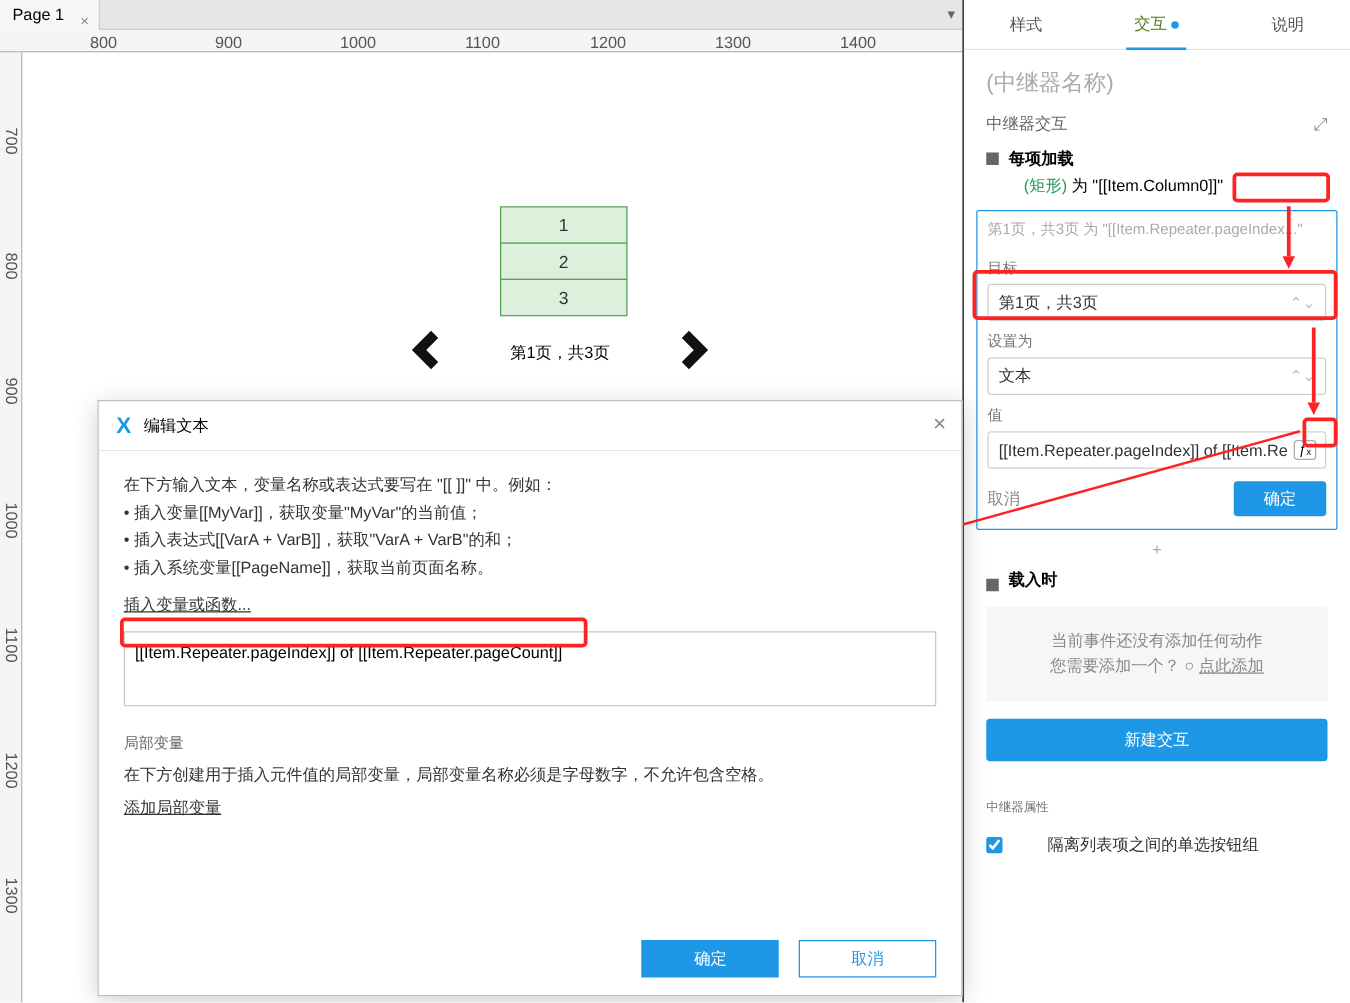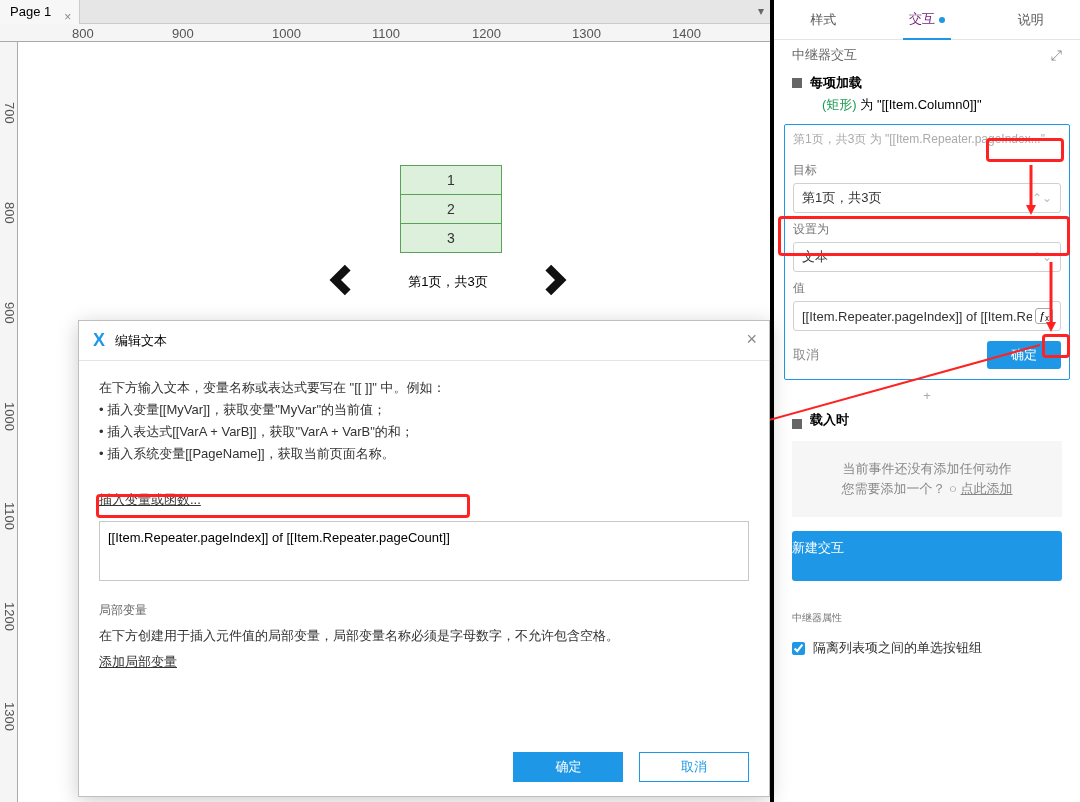--- a/index.html
+++ b/index.html
@@ -11,24 +11,24 @@
 .canvas-bg{position:absolute;left:0;top:24px;width:770px;height:778px;background:#e9e9e9;}
 .ruler-h{position:absolute;left:0;top:24px;width:770px;height:18px;background:#f5f5f5;border-bottom:1px solid #aaa;font-size:9px;color:#555;}
 .ruler-h span{position:absolute;top:2px;}
 .ruler-v{position:absolute;left:0;top:42px;width:18px;height:760px;background:#f5f5f5;border-right:1px solid #aaa;font-size:9px;color:#555;}
 .ruler-v span{position:absolute;left:2px;writing-mode:vertical-rl;text-orientation:mixed;}
 .canvas{position:absolute;left:18px;top:42px;width:752px;height:760px;background:#fff;}
 .repeater{position:absolute;left:382px;top:123px;}
 .rep-cell{width:102px;height:30px;border:1px solid #5aa15a;background:#dcf0dc;text-align:center;line-height:28px;font-size:14px;color:#333;margin-bottom:-1px;}
 .pager-row{position:absolute;left:300px;top:215px;width:260px;display:flex;align-items:center;justify-content:space-between;}
 .arrow-svg{width:46px;height:46px;}
-.side-panel{position:absolute;right:0;top:0;width:310px;height:802px;border-left:4px solid #000000;background:#fff;}
+.side-panel{position:absolute;right:0;top:0;width:310px;height:802px;border-left:1px solid #000000;background:#fff;}
 .side-tabs{height:40px;border-bottom:1px solid #e5e5e5;display:flex;justify-content:space-around;align-items:center;}
 .side-tab{color:#555;cursor:pointer;padding:10px 6px;}
-.side-tab.active{color:#701a75;border-bottom:2px solid #1e98e6;}
+.side-tab.active{color:#4d7c0f;border-bottom:2px solid #1e98e6;}
 .side-tab.active .dot{display:inline-block;width:6px;height:6px;border-radius:50%;background:#1e98e6;margin-left:4px;}
 .repeater-name{color:#aaa;font-size:18px;padding:14px 18px 6px;}
 .sect-head{display:flex;justify-content:space-between;align-items:flex-end;padding:6px 18px 6px;color:#666;font-size:12px;}
 .ext-icon{font-size:14px;color:#888;cursor:pointer;}
 .event-row{padding:4px 18px;display:flex;align-items:center;}
 .event-row .sq{width:10px;height:10px;background:#666;margin-right:8px;display:inline-block;}
 .event-row b{font-weight:bold;}
 .action-row{padding:4px 18px 2px 36px;display:flex;justify-content:space-between;align-items:center;}
 .add-target-btn{border:1px solid #bbb;border-radius:10px;padding:0 10px;font-size:11px;color:#666;cursor:pointer;}
 .desc-row{padding:0 18px 4px 48px;font-size:12px;}
@@ -41,23 +41,23 @@
 .val-input{border:1px solid #d0d0d0;border-radius:3px;height:30px;width:100%;padding:0 28px 0 8px;font-size:13px;color:#333;}
 .fx-chip{position:absolute;right:8px;bottom:50px;border:1px solid #aaa;border-radius:3px;width:18px;height:16px;line-height:14px;text-align:center;font-size:11px;background:#fff;}
 .blue-actions{display:flex;justify-content:space-between;margin-top:10px;}
 .blue-cancel{color:#888;cursor:pointer;line-height:28px;}
 .blue-ok{background:#1e98e6;color:#fff;border:none;border-radius:3px;width:74px;height:28px;cursor:pointer;}
 .plus-under{text-align:center;color:#aaa;margin:4px 0;}
 .loadtime{padding:4px 18px;display:flex;align-items:flex-end;}
 .loadtime .sq{width:10px;height:10px;background:#666;margin-right:8px;display:inline-block;}
 .no-action-box{margin:8px 18px 14px;background:#f6f6f6;color:#888;text-align:center;padding:18px 10px;font-size:12px;line-height:20px;}
 .no-action-box .lk{color:#888;text-decoration:underline;cursor:pointer;}
-.new-inter{margin:12px 18px;background:#1e98e6;color:#fff;height:50px;line-height:34px;border-radius:3px;cursor:pointer;}
+.new-inter{margin:12px 18px;background:#1e98e6;color:#fff;text-align:center;height:34px;line-height:34px;border-radius:3px;cursor:pointer;}
 .attr-head{padding:18px 18px 8px;color:#777;font-size:10px;}
-.chk-row{padding:6px 18px;color:#333;display:flex;align-items:center;}
+.chk-row{padding:6px 18px;color:#333;display:flex;gap:28px;}
 .chk-row input{margin-right:8px;accent-color:#1e98e6;}
 .dialog{position:absolute;left:78px;top:320px;width:692px;height:477px;background:#fff;border:1px solid #bfbfbf;box-shadow:0 4px 20px rgba(0,0,0,.2);}
 .dlg-title{height:40px;border-bottom:1px solid #e5e5e5;display:flex;align-items:center;padding:0 14px;}
 .dlg-title .xlogo{color:#1e98e6;font-weight:bold;font-size:18px;margin-right:10px;}
 .dlg-close{position:absolute;right:12px;top:8px;font-size:18px;color:#888;cursor:pointer;}
 .dlg-body{padding:16px 20px;}
 .dlg-body p{line-height:22px;color:#333;}
 .link-u{text-decoration:underline;color:#333;cursor:pointer;}
 .expr-box{border:1px solid #c8c8c8;width:100%;height:60px;margin-top:10px;padding:8px;font-size:13px;resize:none;}
 .localvar-h{margin-top:18px;color:#666;font-size:12px;}
@@ -118,20 +118,21 @@
         </svg></span>
   </div>
 </div>
 
 <div class="side-panel">
   <div class="side-tabs">
     <span class="side-tab">样式</span>
     <span class="side-tab active"><span>交互</span><span class="dot"></span></span>
     <span class="side-tab">说明</span>
   </div>
+  <div class="repeater-name">(中继器名称)</div>
   <div class="sect-head">
     <span>中继器交互</span>
     <span class="ext-icon">⤢</span>
   </div>
   <div class="event-row">
       <span class="sq"></span>
       <b>每项加载</b>
     </div>
   <div class="desc-row"><span class="shape-kw">(矩形)</span><span> 为 "[[Item.Column0]]"</span></div>
 
@@ -196,21 +197,21 @@
   <div class="dlg-title">
     <span class="xlogo">X</span>
     <span>编辑文本</span>
     <span class="dlg-close">×</span>
   </div>
   <div class="dlg-body">
     <p>在下方输入文本，变量名称或表达式要写在 "[[ ]]" 中。例如：</p>
     <p>• 插入变量[[MyVar]]，获取变量"MyVar"的当前值；</p>
     <p>• 插入表达式[[VarA + VarB]]，获取"VarA + VarB"的和；</p>
     <p>• 插入系统变量[[PageName]]，获取当前页面名称。</p>
-    <p style="margin-top:24px"><span class="link-u">插入变量或函数...</span></p>
+    <p style="margin-top:8px"><span class="link-u">插入变量或函数...</span></p>
     <textarea class="expr-box" style="">[[Item.Repeater.pageIndex]] of [[Item.Repeater.pageCount]]</textarea>
     <div class="localvar-h">局部变量</div>
     <p style="margin-top:6px">在下方创建用于插入元件值的局部变量，局部变量名称必须是字母数字，不允许包含空格。</p>
     <p style="margin-top:4px"><span class="link-u">添加局部变量</span></p>
   </div>
   <div class="dlg-footer">
     <button class="ok">确定</button>
     <button class="cancel">取消</button>
   </div>
 </div>

